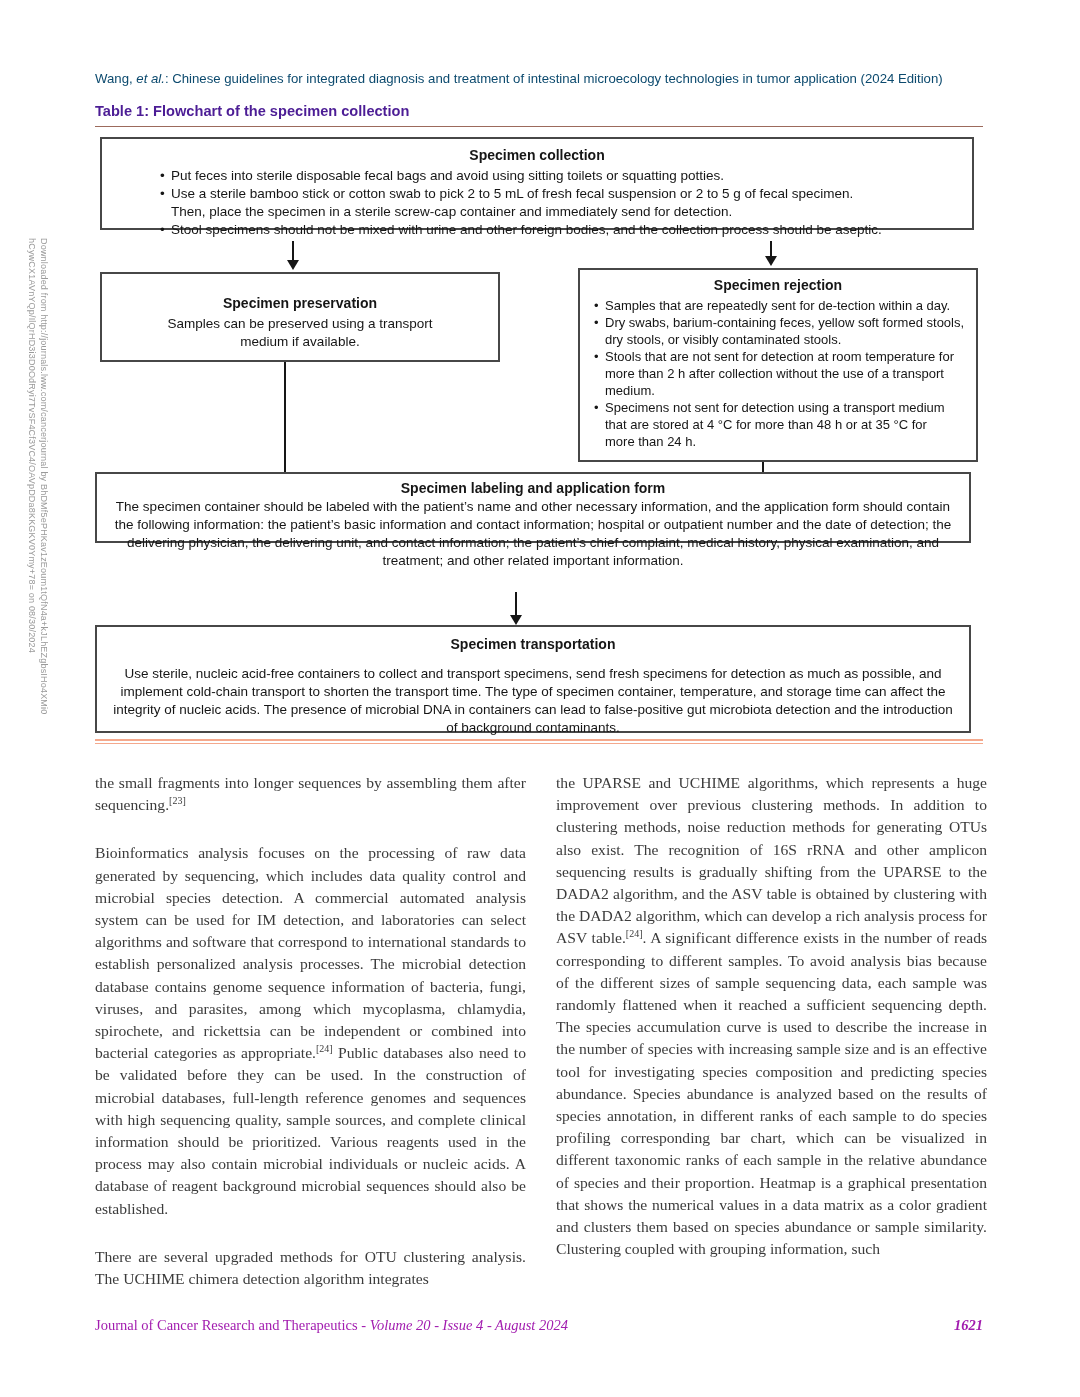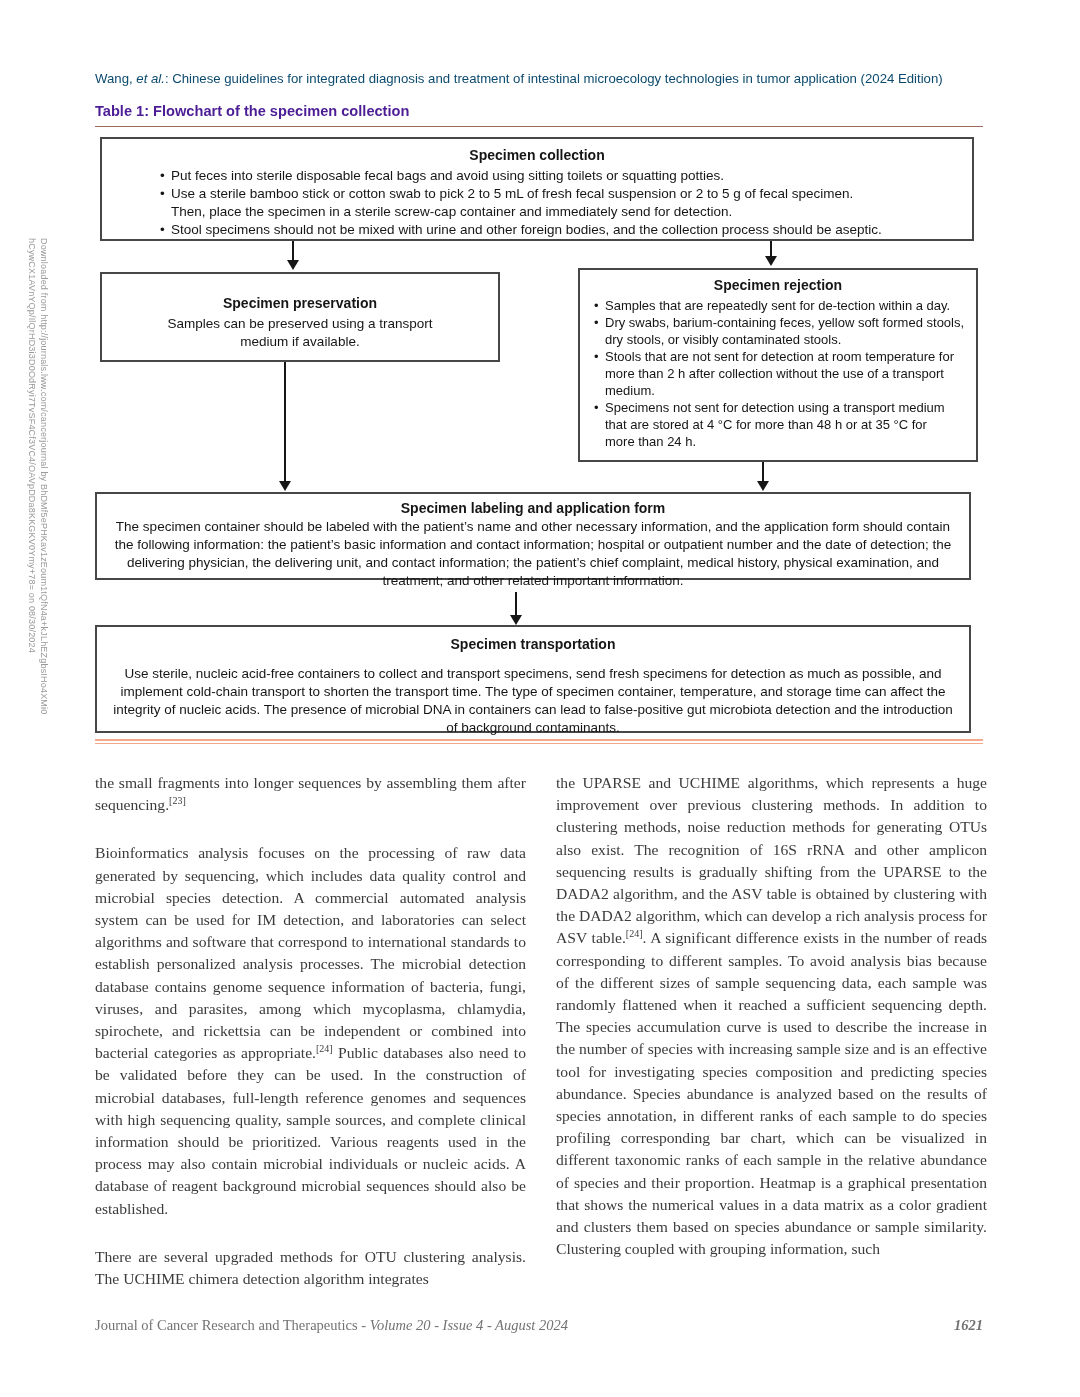--- a/index.html
+++ b/index.html
@@ -61,41 +61,41 @@
   }
   .col-left{left:95px;}
   .col-right{left:556px;}
   .col p{margin:0 0 26px 0;}
   .col p:last-child{margin-bottom:0;}
   sup.ref{font-size:10px;line-height:0;vertical-align:super;}
   
   .footer{
     position:absolute;left:95px;top:1317px;width:888px;
     display:flex;justify-content:space-between;align-items:flex-end;
-    font-family:"Liberation Serif",serif;font-size:14.5px;color:#737373;
+    font-family:"Liberation Serif",serif;font-size:14.5px;color:#a21caf;
   }
   .footer .issue{font-style:italic;}
   .footer .page-num{font-style:italic;font-weight:bold;}
 </style>
 </head>
 <body>
 
 <div class="sidebar-watermark">
   <div>Downloaded from http://journals.lww.com/cancerjournal by BhDMf5ePHKav1zEoum1tQfN4a+kJLhEZgbsIHo4XMi0</div>
   <div>hCywCX1AVnYQp/IlQrHD3i3D0OdRyi7TvSF4Cf3VC4/OAVpDDa8KKGKV0Ymy+78= on 08/30/2024</div>
 </div>
 
 <div class="running-head"><span>Wang, </span><span class="it">et al.</span><span>: Chinese guidelines for integrated diagnosis and treatment of intestinal microecology technologies in tumor application (2024 Edition)</span></div>
 
 <div class="table-title">Table 1: Flowchart of the specimen collection</div>
 <div class="title-rule"></div>
 
 <div class="flowchart">
 
-  <div class="fbox" style="left:5px;top:5px;width:874px;height:104px;">
+  <div class="fbox" style="left:5px;top:5px;width:874px;height:93px;">
     <div class="box-title">Specimen collection</div>
     <ul>
         <li>Put feces into sterile disposable fecal bags and avoid using sitting toilets or squatting potties.</li>
         <li>Use a sterile bamboo stick or cotton swab to pick 2 to 5 mL of fresh fecal suspension or 2 to 5 g of fecal specimen.
 Then, place the specimen in a sterile screw-cap container and immediately send for detection.</li>
         <li>Stool specimens should not be mixed with urine and other foreign bodies, and the collection process should be aseptic.</li>
       </ul>
   </div>
 
   <div class="vline" style="left:197px;top:109px;height:20px;"></div>
@@ -117,21 +117,21 @@
         <li>Specimens not sent for detection using a transport medium that are stored at 4 °C for more than 48 h or at 35 °C for
 more than 24 h.</li>
       </ul>
   </div>
 
   <div class="vline" style="left:189px;top:230px;height:120px;"></div>
   <div class="arrowhead" style="left:184px;top:349px;"></div>
   <div class="vline" style="left:667px;top:330px;height:20px;"></div>
   <div class="arrowhead" style="left:662px;top:349px;"></div>
 
-  <div class="fbox" style="left:0;top:360px;width:876px;height:88px;">
+  <div class="fbox" style="left:0;top:340px;width:876px;height:71px;">
     <div class="box-title" style="margin-top:5px;margin-bottom:1px;">Specimen labeling and application form</div>
     <div class="box-body">The specimen container should be labeled with the patient’s name and other necessary information, and the application form should contain the following information: the patient’s basic information and contact information; hospital or outpatient number and the date of detection; the delivering physician, the delivering unit, and contact information; the patient’s chief complaint, medical history, physical examination, and treatment; and other related important information.</div>
   </div>
 
   <div class="vline" style="left:420px;top:460px;height:24px;"></div>
   <div class="arrowhead" style="left:415px;top:483px;"></div>
 
   <div class="fbox" style="left:0;top:493px;width:876px;height:108px;">
     <div class="box-title" style="margin-top:8px;margin-bottom:12px;text-align:center;">Specimen transportation</div>
     <div class="box-body">Use sterile, nucleic acid-free containers to collect and transport specimens, send fresh specimens for detection as much as possible, and implement cold-chain transport to shorten the transport time. The type of specimen container, temperature, and storage time can affect the integrity of nucleic acids. The presence of microbial DNA in containers can lead to false-positive gut microbiota detection and the introduction of background contaminants.</div>

